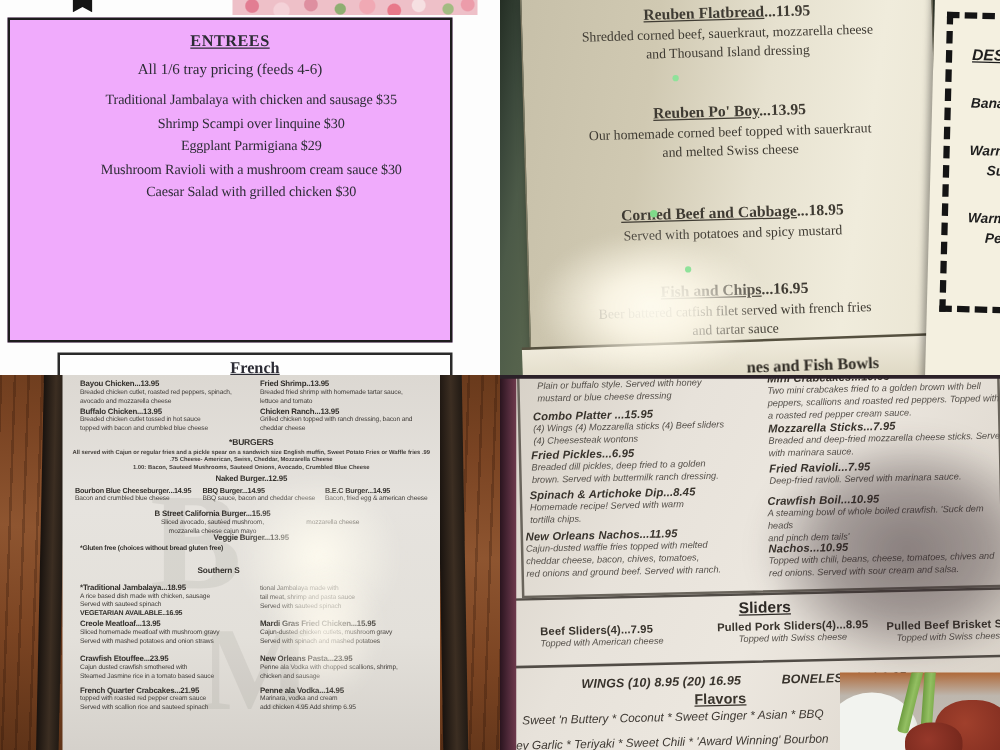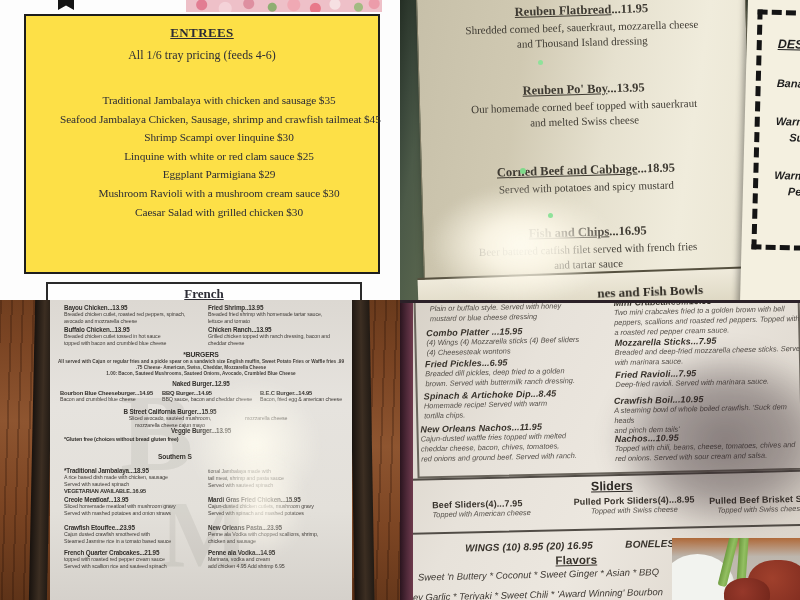--- a/index.html
+++ b/index.html
@@ -19,25 +19,25 @@
     background-image:
       radial-gradient(circle at 8% 40%,#e27d92 0 5px,transparent 6px),
       radial-gradient(circle at 20% 70%,#f4d2d8 0 6px,transparent 7px),
       radial-gradient(circle at 32% 30%,#de8fa0 0 5px,transparent 6px),
       radial-gradient(circle at 44% 60%,#8fae72 0 4px,transparent 5px),
       radial-gradient(circle at 55% 40%,#f0a9b4 0 6px,transparent 7px),
       radial-gradient(circle at 66% 70%,#e8798a 0 5px,transparent 6px),
       radial-gradient(circle at 76% 35%,#f6e0e2 0 5px,transparent 6px),
       radial-gradient(circle at 88% 60%,#a2bb82 0 4px,transparent 5px),
       radial-gradient(circle at 96% 30%,#ec9caa 0 5px,transparent 6px);}
-  #entrees-box{position:absolute;left:24px;top:14px;width:352px;height:256px;border:2px solid #1d1d1d;
-               background:#fde047;text-align:center;color:#2c2c35;}
+  #entrees-box{position:absolute;left:6px;top:14px;width:352px;height:256px;border:2px solid #1d1d1d;
+               background:#f0abfc;text-align:center;color:#2c2c35;}
   #entrees-title{margin-top:9px;font-size:13px;font-weight:600;letter-spacing:.4px;text-decoration:underline;}
   #entrees-sub{margin-top:7px;font-size:12px;}
-  #entrees-list{margin-top:28px;padding-left:34px;}
+  #entrees-list{margin-top:8px;padding-left:34px;}
   .e-item{font-size:11.3px;line-height:18.6px;white-space:nowrap;letter-spacing:-.1px;}
   #sides-box{position:absolute;left:46px;top:282px;width:312px;height:40px;border:2px solid #2a2a2a;
              background:#fefefe;text-align:center;}
   #sides-title{margin-top:2px;font-size:13px;font-weight:600;text-decoration:underline;color:#2c2c35;}
 
   
   #r-paper{position:absolute;left:20px;top:-8px;width:330px;height:292px;transform:rotate(-1.6deg);
     background:linear-gradient(100deg,#c7c0a9 0%,#d0c9b2 30%,#e6e1cf 55%,#f0ecdc 78%,#eae5d3 100%);
     border:1px solid #827c66;box-shadow:2px 3px 8px rgba(0,0,0,.45);
     text-align:center;color:#3f3b33;padding-top:10px;box-sizing:border-box;}
@@ -109,23 +109,21 @@
 <div id="stage">
 
   <div class="quad" id="q1">
     <div id="flag"></div>
     <div id="flowers"></div>
     <div id="entrees-box" class="serif">
       <div id="entrees-title">ENTREES</div>
       <div id="entrees-sub">All 1/6 tray pricing (feeds 4-6)</div>
       <div id="entrees-list">
         <div class="e-item">Traditional Jambalaya with chicken and sausage $35</div>
-        <div class="e-item">Seafood Jambalaya Chicken, Sausage, shrimp and crawfish tailmeat $45</div>
         <div class="e-item">Shrimp Scampi over linquine $30</div>
-        <div class="e-item">Linquine with white or red clam sauce $25</div>
         <div class="e-item">Eggplant Parmigiana $29</div>
         <div class="e-item">Mushroom Ravioli with a mushroom cream sauce $30</div>
         <div class="e-item">Caesar Salad with grilled chicken $30</div>
       </div>
     </div>
     <div id="sides-box" class="serif">
       <div id="sides-title">French</div>
     </div>
   </div>
 

